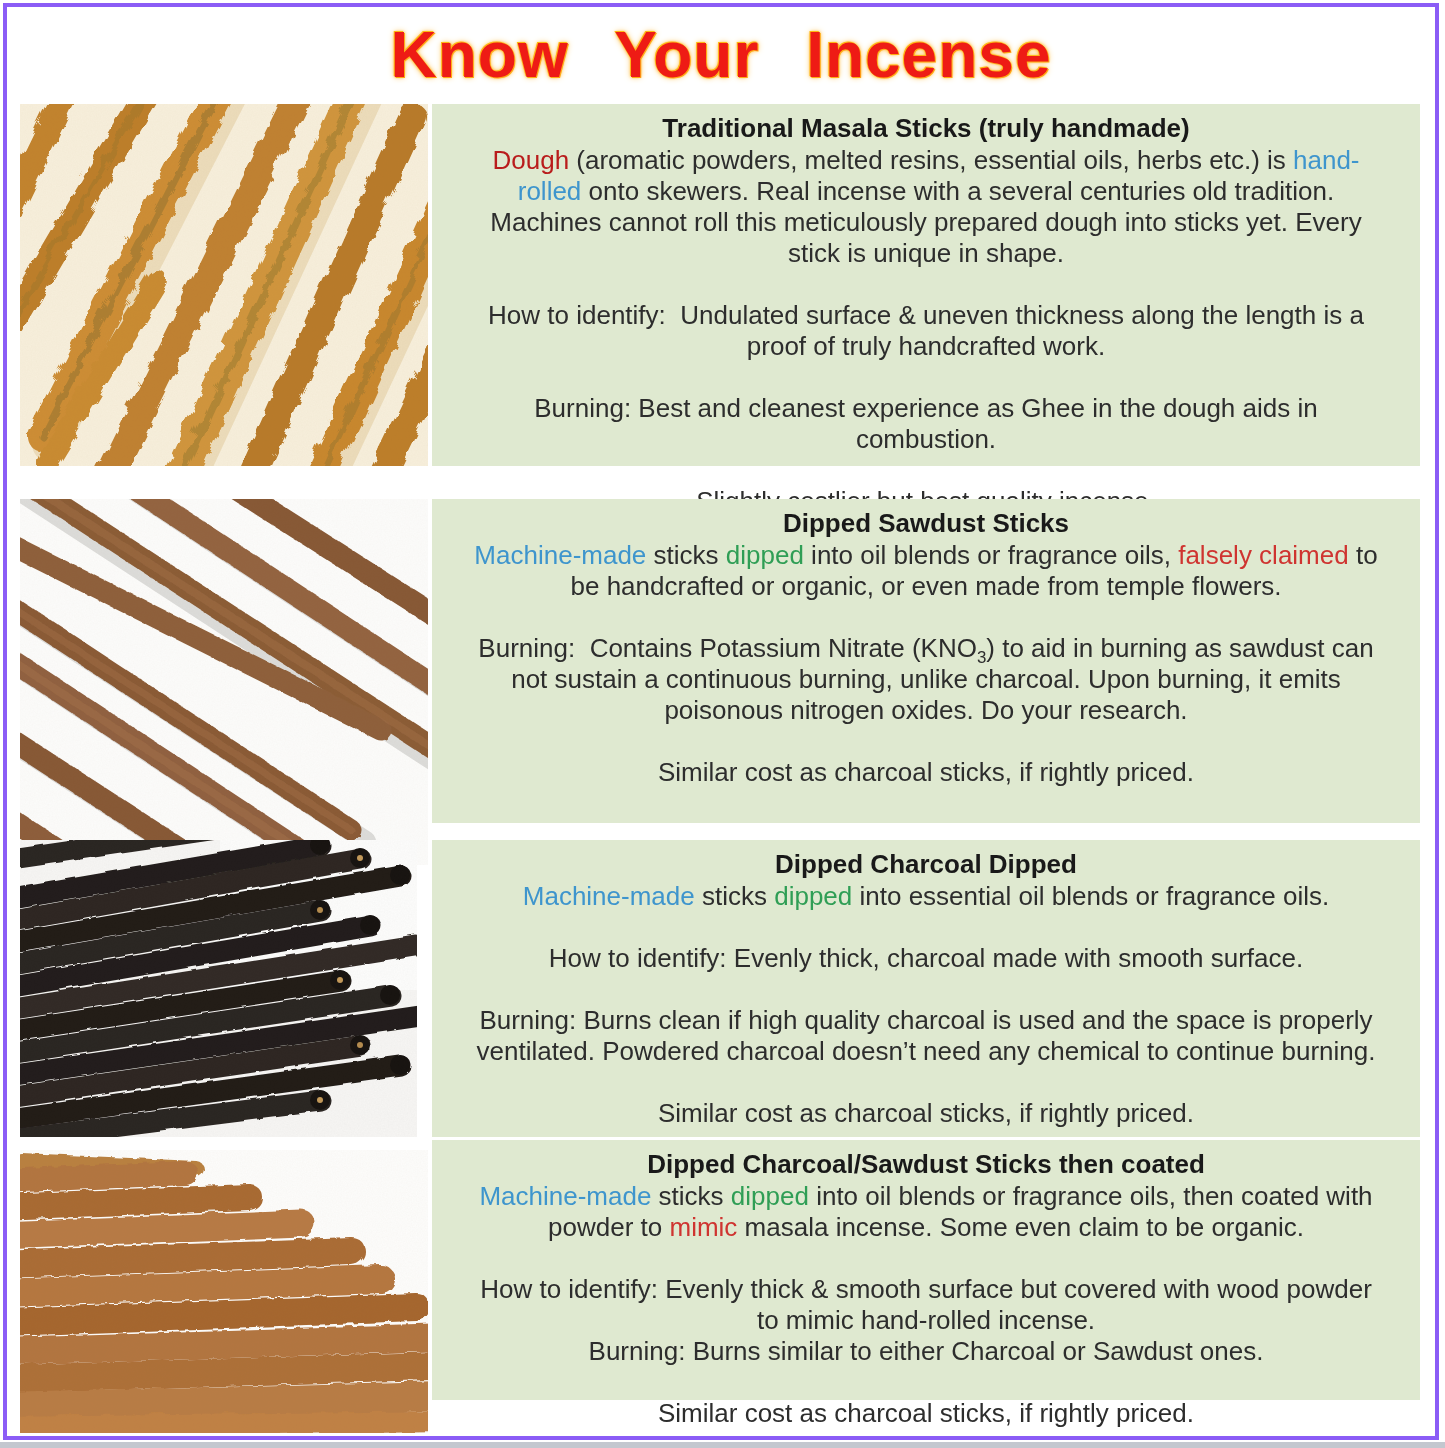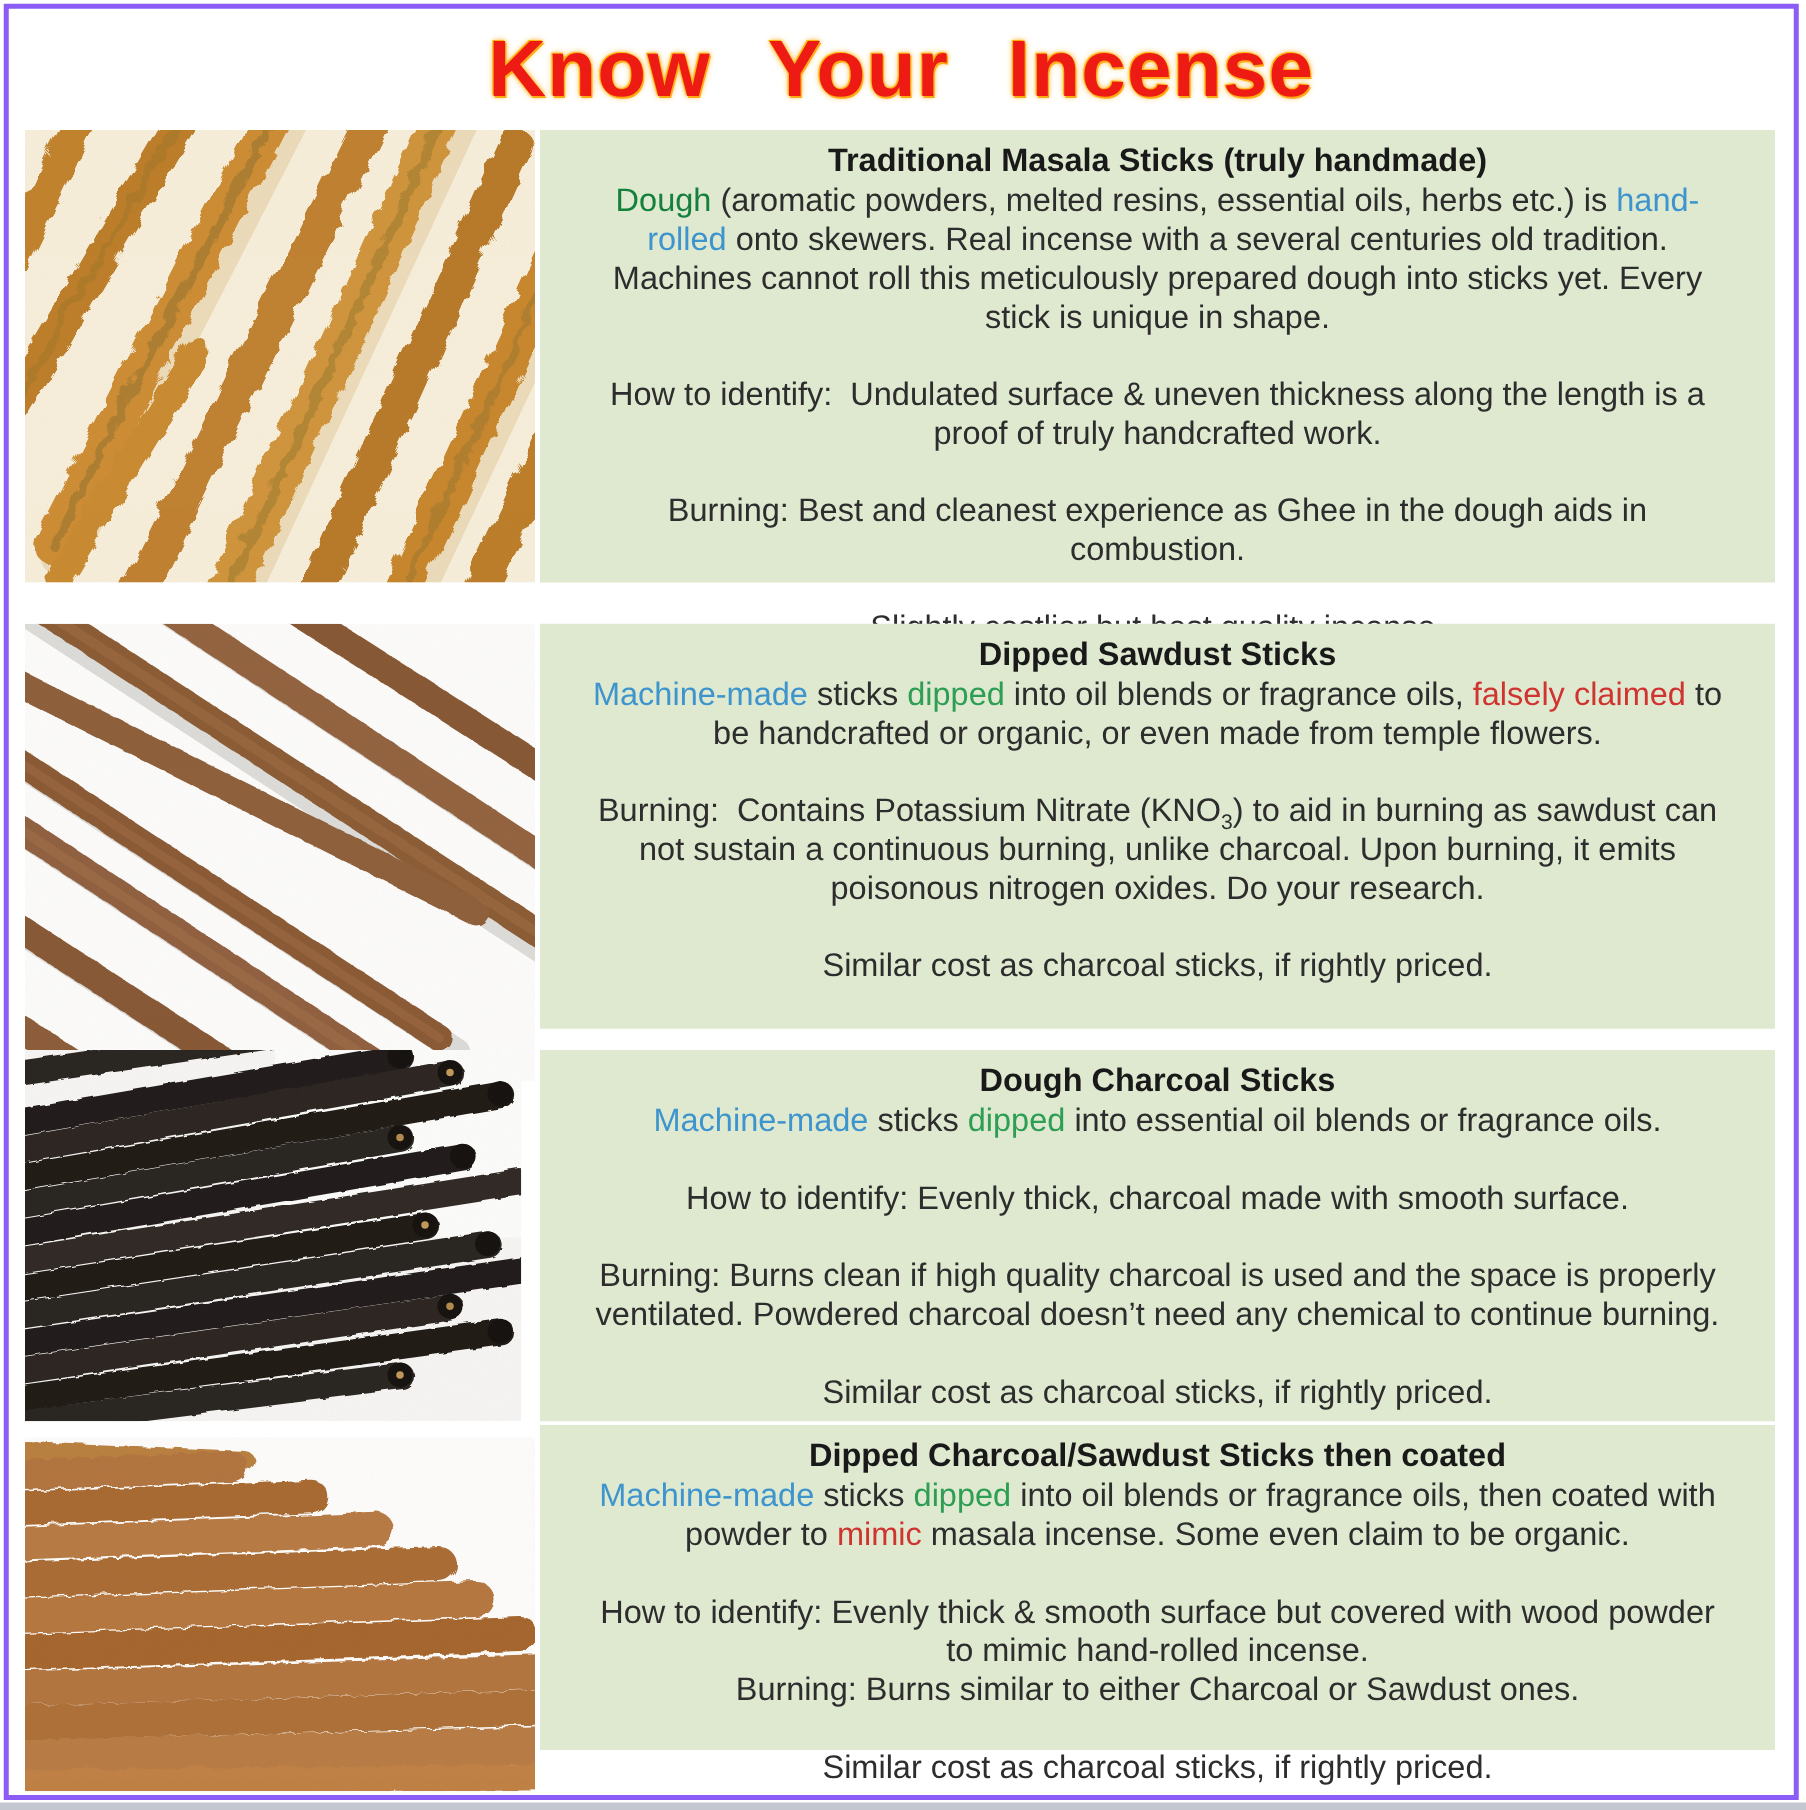--- a/index.html
+++ b/index.html
@@ -73,21 +73,21 @@
           <line x1="20" y1="330" x2="210" y2="-40" stroke="#7c6a2c" stroke-width="7" opacity="0.4"></line>
           <line x1="145" y1="400" x2="335" y2="-20" stroke="#7c6a2c" stroke-width="7" opacity="0.35"></line>
           <line x1="285" y1="400" x2="440" y2="60" stroke="#7c6a2c" stroke-width="6" opacity="0.3"></line>
           <line x1="-30" y1="250" x2="140" y2="-40" stroke="#8a6f2e" stroke-width="6" opacity="0.3"></line>
         </g>
         <rect width="408" height="362" filter="url(#g1)" opacity="0.10"></rect>
       </svg>
     </div>
     <div class="panel">
       <h2>Traditional Masala Sticks (truly handmade)</h2>
-      <p><span style="color: #15803d;">Dough</span><span> (aromatic powders, melted resins, essential oils, herbs etc.) is </span><span style="color: rgb(62, 149, 205);">hand-rolled</span><span> onto skewers. Real incense with a several centuries old tradition. Machines cannot roll this meticulously prepared dough into sticks yet. Every stick is unique in shape.</span></p>
+      <p><span style="color: #b91c1c;">Dough</span><span> (aromatic powders, melted resins, essential oils, herbs etc.) is </span><span style="color: rgb(62, 149, 205);">hand-rolled</span><span> onto skewers. Real incense with a several centuries old tradition. Machines cannot roll this meticulously prepared dough into sticks yet. Every stick is unique in shape.</span></p>
       <p><span>How to identify:&nbsp; Undulated surface &amp; uneven thickness along the length is a proof of truly handcrafted work.</span></p>
       <p><span>Burning: Best and cleanest experience as Ghee in the dough aids in combustion.</span></p>
       <p><span>Slightly costlier but best quality incense.</span></p>
     </div>
   </section>
 
   <section class="row" style="top:463px;height:324px;margin-top:29px;">
     <div class="photo" style="width:408px;height:366px;">
       <svg width="408" height="366" viewBox="0 0 408 366">
         <defs>
@@ -176,21 +176,21 @@
           <circle cx="340" cy="205" r="10" fill="#171310"></circle>
             <circle cx="340" cy="205" r="3" fill="#b58c4e"></circle>
           <circle cx="380" cy="225" r="10" fill="#171310"></circle>
           <circle cx="300" cy="260" r="10" fill="#171310"></circle>
             <circle cx="300" cy="260" r="3" fill="#c49a5a"></circle>
         </g>
         <rect width="397" height="297" filter="url(#g3)" opacity="0.10"></rect>
       </svg>
     </div>
     <div class="panel">
-      <h2>Dough Charcoal Sticks</h2>
+      <h2>Dipped Charcoal Dipped</h2>
       <p><span style="color: rgb(62, 149, 205);">Machine-made</span><span> sticks </span><span style="color: rgb(47, 158, 85);">dipped</span><span> into essential oil blends or fragrance oils.</span></p>
       <p><span>How to identify: Evenly thick, charcoal made with smooth surface.</span></p>
       <p><span>Burning: Burns clean if high quality charcoal is used and the space is properly ventilated. Powdered charcoal doesn’t need any chemical to continue burning.</span></p>
       <p><span>Similar cost as charcoal sticks, if rightly priced.</span></p>
     </div>
   </section>
 
   <section class="row" style="top:1133px;height:260px;">
     <div class="photo" style="width:408px;height:283px;top:10px;">
       <svg width="408" height="283" viewBox="0 0 408 283">

